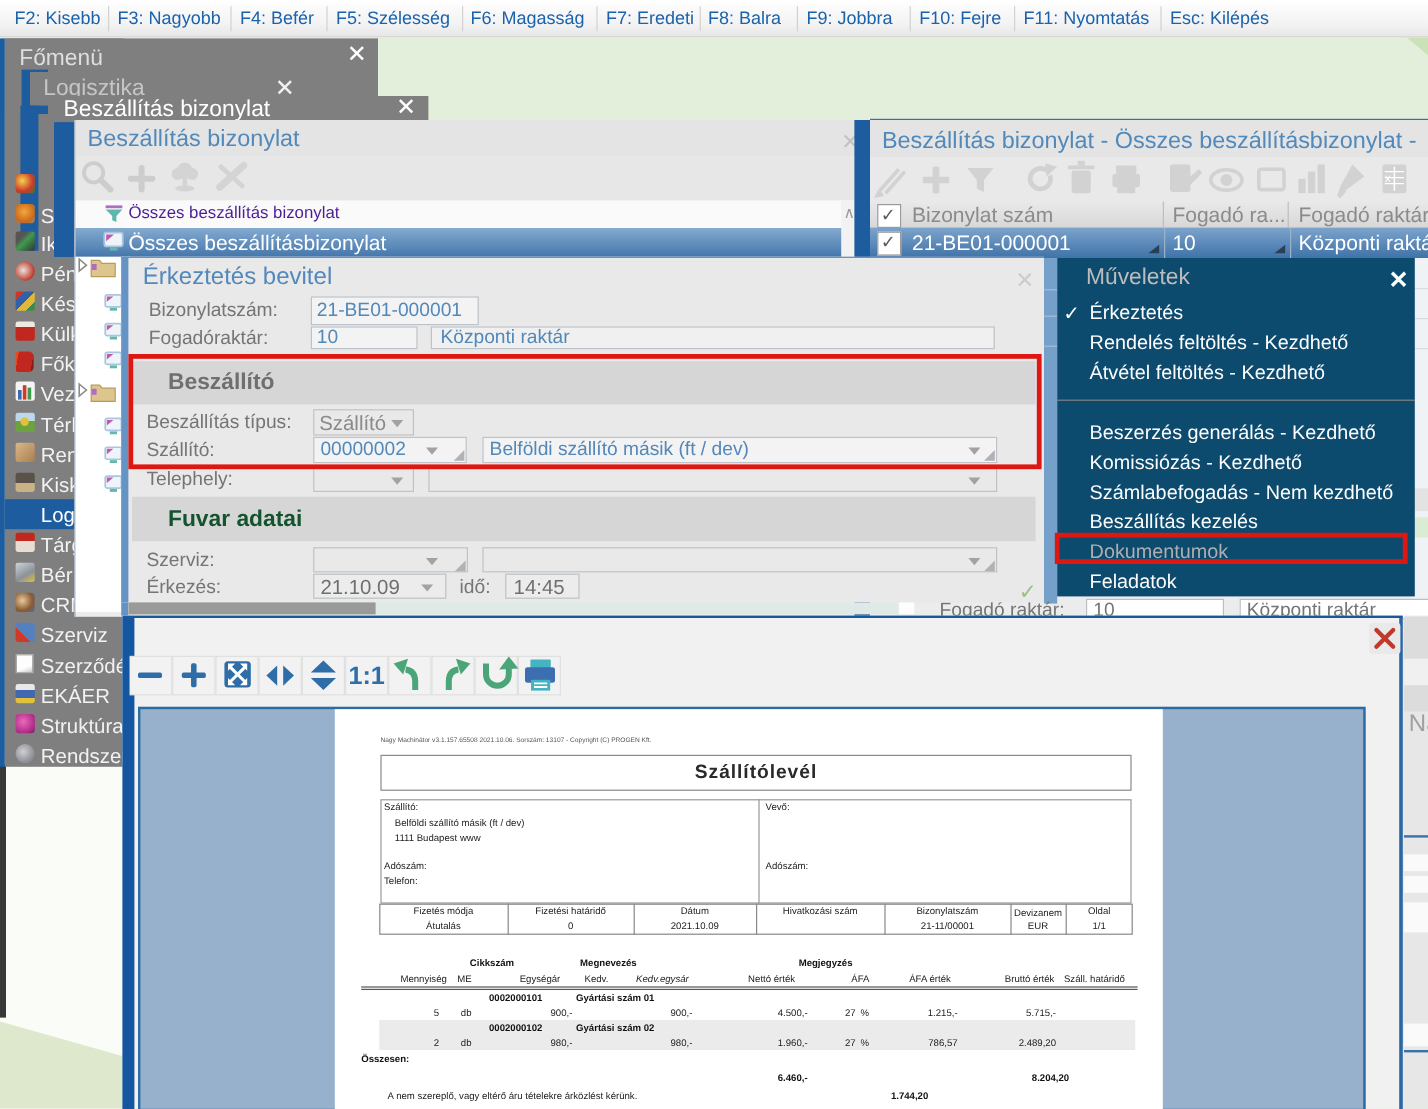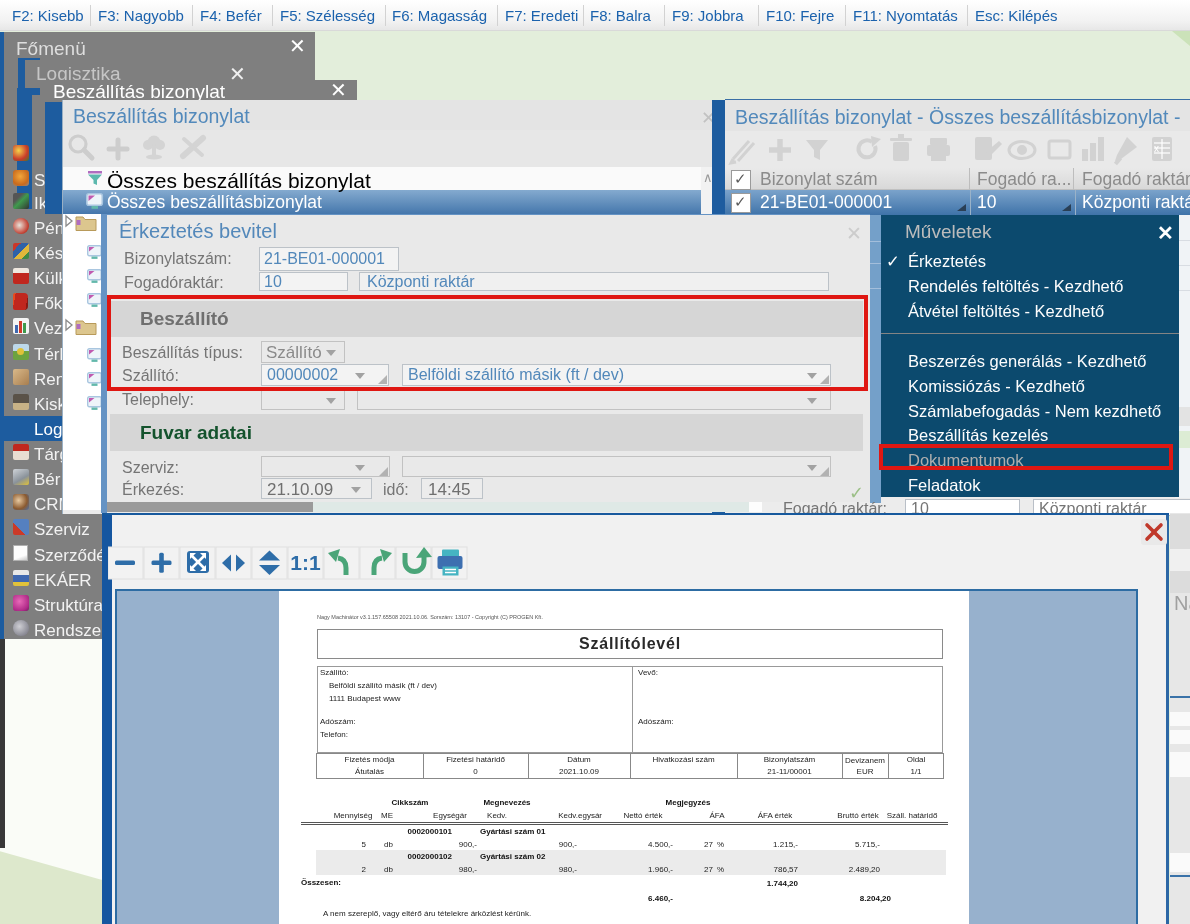--- a/index.html
+++ b/index.html
@@ -147,21 +147,21 @@
  <div class="tx" style="left:640px;top:70px;color:#9a9a9a;font-size:13px;">∧</div>
  <svg id="lrow1" style="position:absolute;left:24px;top:71px;" width="16" height="15" viewBox="0 0 16 15">
   <rect x="1" y="0" width="14" height="2.5" fill="#b06cc0"></rect>
   <polygon points="1,3.5 15,3.5 10,9 10,14 6.5,12.5 6.5,9" fill="#5cb8ad"></polygon>
  </svg>
  <svg id="lrow2" style="position:absolute;left:23px;top:93px;" width="18" height="17" viewBox="0 0 18 17">
   <rect x="0.8" y="0.8" width="15.5" height="11.5" rx="2" fill="#eef4f9" stroke="#a9c6e0" stroke-width="1.6"></rect>
   <polygon points="2.5,2.5 9,2.5 2.5,8" fill="#c05ab0"></polygon>
   <rect x="5.5" y="13" width="6.5" height="2.8" fill="#63b8ab"></rect>
  </svg>
- <div class="tx" style="left:44px;top:69px;color:#000000;font-size:21px;">Összes beszállítás bizonylat</div>
+ <div class="tx" style="left:44px;top:69px;color:#4c1d95;font-size:14px;">Összes beszállítás bizonylat</div>
  <div class="tx" style="left:44px;top:92px;color:#fff;font-size:17.5px;">Összes beszállításbizonylat</div>
  <div class="ab" style="left:0;top:114px;width:46px;height:296px;background:#fff;"></div>
  <svg id="tree" style="position:absolute;left:0;top:114px;" width="46" height="296" viewBox="0 0 46 296">
   <g>
    <polygon points="3,2 9,7 3,12" fill="none" stroke="#8a8a8a" stroke-width="1.3"></polygon>
    <path d="M13 3 l7 0 l2 2.5 l11 0 l0 11 l-20 0 z" fill="#dcc68e" stroke="#b89a5a"></path>
    <rect x="13.5" y="6" width="4" height="5" fill="#b06cc0"></rect>
    <polygon points="3,106 9,111 3,116" fill="none" stroke="#8a8a8a" stroke-width="1.3"></polygon>
    <path d="M13 107 l7 0 l2 2.5 l11 0 l0 11 l-20 0 z" fill="#dcc68e" stroke="#b89a5a"></path>
    <rect x="13.5" y="110" width="4" height="5" fill="#b06cc0"></rect>
@@ -477,21 +477,21 @@
   <div class="dt" style="left:635px;top:252px;width:105px;text-align:center;">21-11/00001</div>
   <div class="dt" style="left:740px;top:252px;width:46px;text-align:center;">EUR</div>
   <div class="dt" style="left:786px;top:252px;width:56px;text-align:center;">1/1</div>
   <div class="dtb" style="left:258px;top:283px;width:100px;text-align:center;">Cikkszám</div>
   <div class="dtb" style="left:355px;top:283px;width:100px;text-align:center;">Megnevezés</div>
   <div class="dtb" style="left:536px;top:283px;width:100px;text-align:center;">Megjegyzés</div>
   <div class="dt" style="left:201px;top:296px;width:100px;text-align:center;">Mennyiség</div>
   <div class="dt" style="left:279px;top:296px;">ME</div>
   <div class="dt" style="left:298px;top:296px;width:100px;text-align:center;">Egységár</div>
   <div class="dt" style="left:345px;top:296px;width:100px;text-align:center;">Kedv.</div>
-  <div class="dt" style="left:400px;top:296px;width:100px;text-align:right;">Kedv.egysár</div>
+  <div class="dt" style="left:400px;top:296px;width:100px;text-align:center;font-style:italic;">Kedv.egysár</div>
   <div class="dt" style="left:491px;top:296px;width:100px;text-align:center;">Nettó érték</div>
   <div class="dt" style="left:565px;top:296px;width:100px;text-align:center;">ÁFA</div>
   <div class="dt" style="left:623px;top:296px;width:100px;text-align:center;">ÁFA érték</div>
   <div class="dt" style="left:706px;top:296px;width:100px;text-align:center;">Bruttó érték</div>
   <div class="dt" style="left:760px;top:296px;width:100px;text-align:center;">Száll. határidő</div>
   <div class="ab" style="left:199px;top:307px;width:647px;height:1px;background:#555;"></div>
   <div class="ab" style="left:199px;top:309px;width:647px;height:1px;background:#555;"></div>
   <div class="dbr" style="left:250px;top:312px;width:100px;">0002000101</div>
   <div class="dtb" style="left:378px;top:312px;">Gyártási szám 01</div>
   <div class="dtr" style="left:184px;top:325px;width:80px;">5</div>
@@ -510,21 +510,21 @@
   <div class="dt" style="left:282px;top:350px;">db</div>
   <div class="dtr" style="left:295px;top:350px;width:80px;">980,-</div>
   <div class="dtr" style="left:395px;top:350px;width:80px;">980,-</div>
   <div class="dtr" style="left:491px;top:350px;width:80px;">1.960,-</div>
   <div class="dtr" style="left:531px;top:350px;width:80px;">27</div>
   <div class="dt" style="left:615px;top:350px;">%</div>
   <div class="dtr" style="left:616px;top:350px;width:80px;">786,57</div>
   <div class="dtr" style="left:698px;top:350px;width:80px;">2.489,20</div>
   <div class="dtb" style="left:199px;top:363px;">Összesen:</div>
   <div class="dbr" style="left:491px;top:379px;width:80px;">6.460,-</div>
-  <div class="dbr" style="left:616px;top:364px;width:80px;">1.744,20</div>
+  <div class="dbr" style="left:616px;top:394px;width:80px;text-align:center;">1.744,20</div>
   <div class="dbr" style="left:709px;top:379px;width:80px;">8.204,20</div>
   <div class="dt" style="left:221px;top:394px;">A nem szereplő, vagy eltérő áru tételekre árközlést kérünk.</div>
  </div>
 </div>
 
 <div id="rstrip">
  <div class="ab" style="left:1170px;top:513px;width:20px;height:411px;background:#e7e7e7;"></div>
  <div class="ab" style="left:1170px;top:514px;width:20px;height:35px;background:#dcdcdc;"></div>
  <div class="ab" style="left:1170px;top:549px;width:20px;height:22px;background:#f0f0f0;"></div>
  <div class="ab" style="left:1170px;top:571px;width:20px;height:22px;background:#dcdcdc;"></div>

